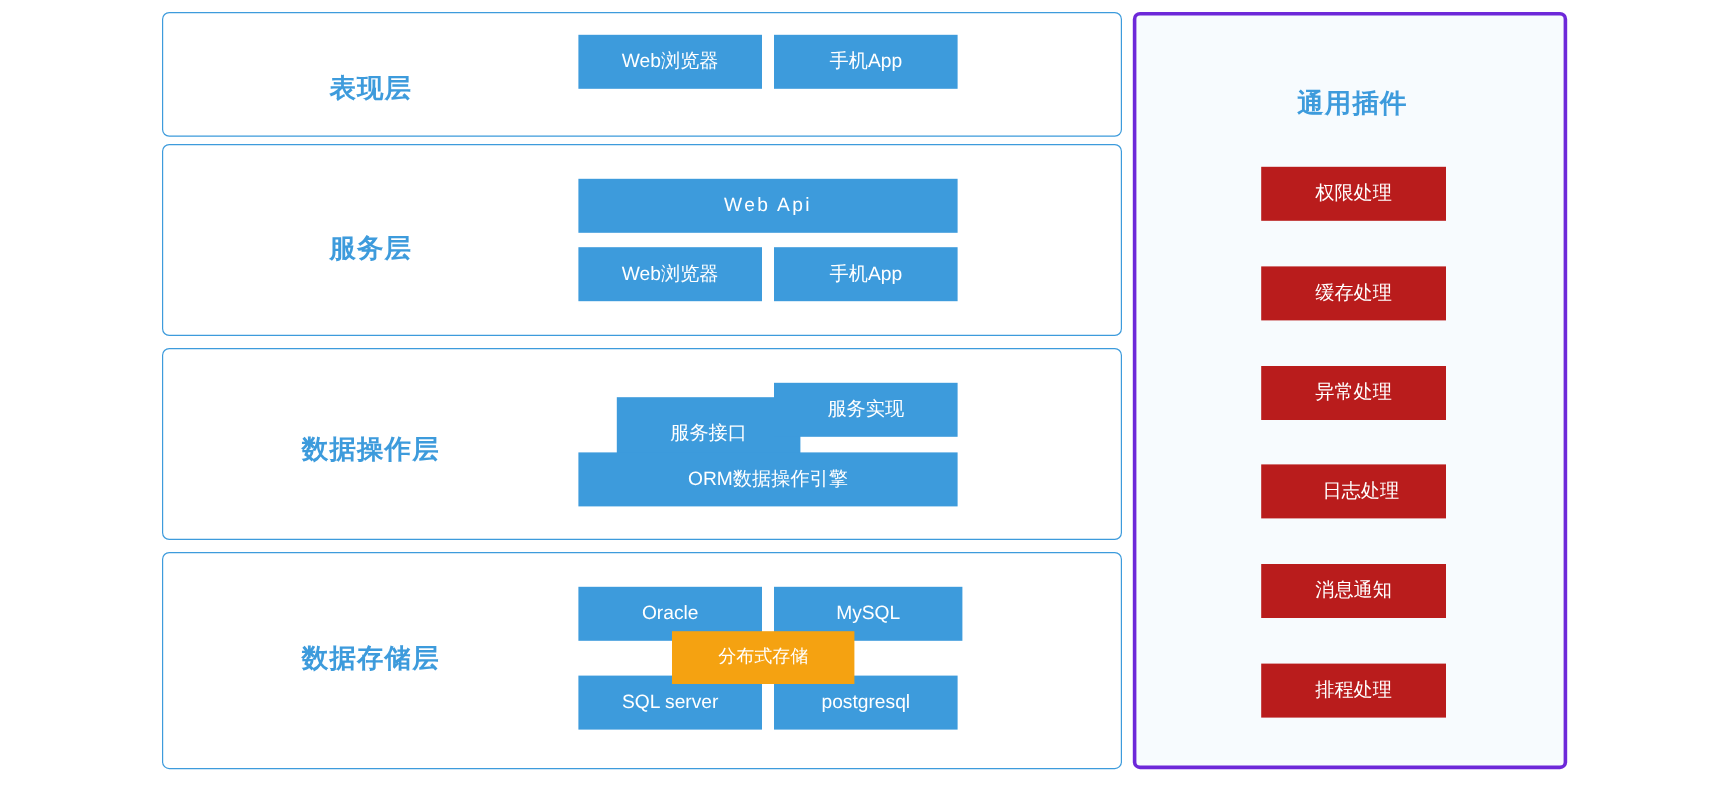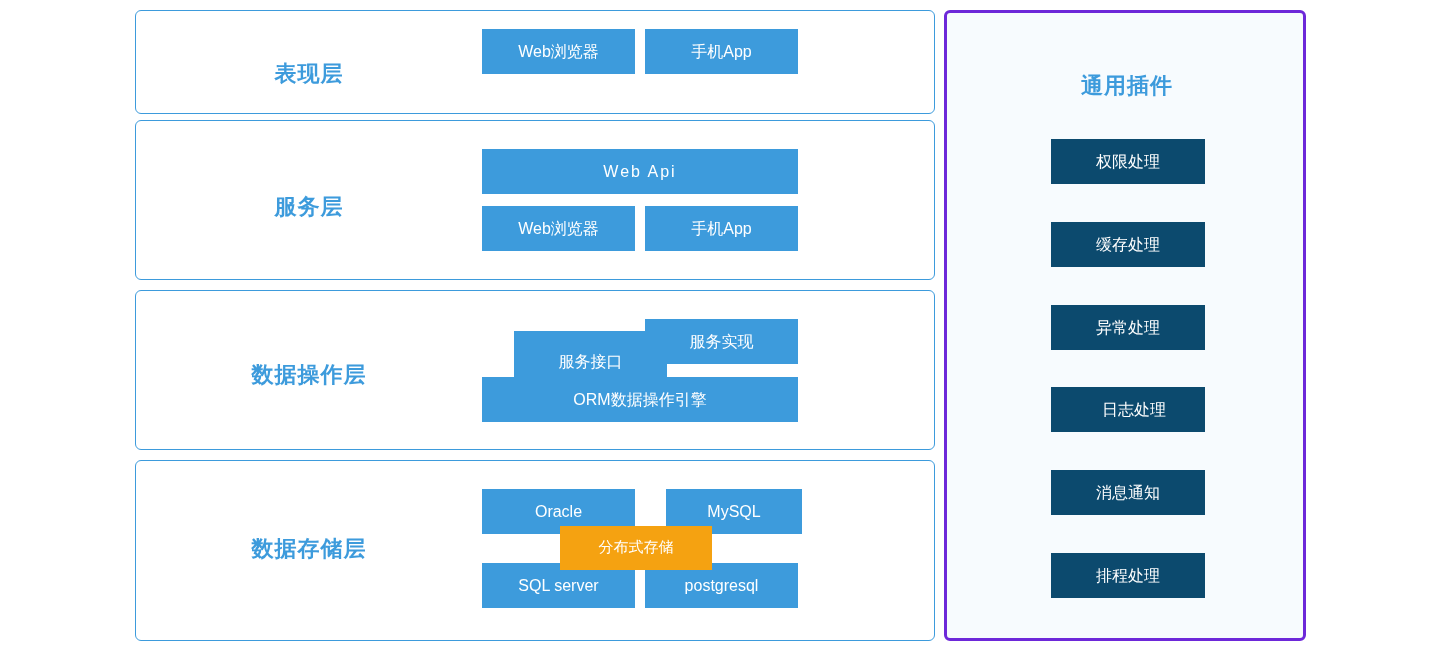--- a/index.html
+++ b/index.html
@@ -90,21 +90,21 @@
     line-height: 1;
     white-space: nowrap;
   }
 
   .plugin-node {
     position: absolute;
     left: 104px;
     width: 154px;
     height: 45px;
     box-sizing: border-box;
-    background: #0c4a6e;
+    background: #b91c1c;
     color: #ffffff;
     font-size: 16px;
     display: flex;
     align-items: center;
     justify-content: center;
     text-align: center;
     white-space: nowrap;
     line-height: 1;
   }
 </style>
@@ -139,21 +139,21 @@
     <div class="node" style="left:509px; top:28px; width:153px; height:45px;">服务实现</div>
 
     <div class="node" style="left:346px; top:86px; width:316px; height:45px;">ORM数据操作引擎</div>
   </div>
 
   <div class="layer-panel" style="left:135px; top:460px; width:800px; height:181px;">
     <div class="layer-title" style="top:77px;">数据存储层</div>
 
     <div class="node" style="left:346px; top:28px; width:153px; height:45px;">Oracle</div>
 
-    <div class="node" style="left:530px; top:28px; width:136px; height:45px;">MySQL</div>
+    <div class="node" style="left:509px; top:28px; width:157px; height:45px;">MySQL</div>
 
     <div class="node" style="left:346px; top:102px; width:153px; height:45px;">SQL server</div>
 
     <div class="node" style="left:509px; top:102px; width:153px; height:45px;">postgresql</div>
 
     <div class="node orange" style="left:424px; top:65px; width:152px; height:44px;font-family:Liberation Mono, monospace;">分布式存储</div>
   </div>
 
   <div id="plugins-panel">
     <div id="plugins-title">通用插件</div>

